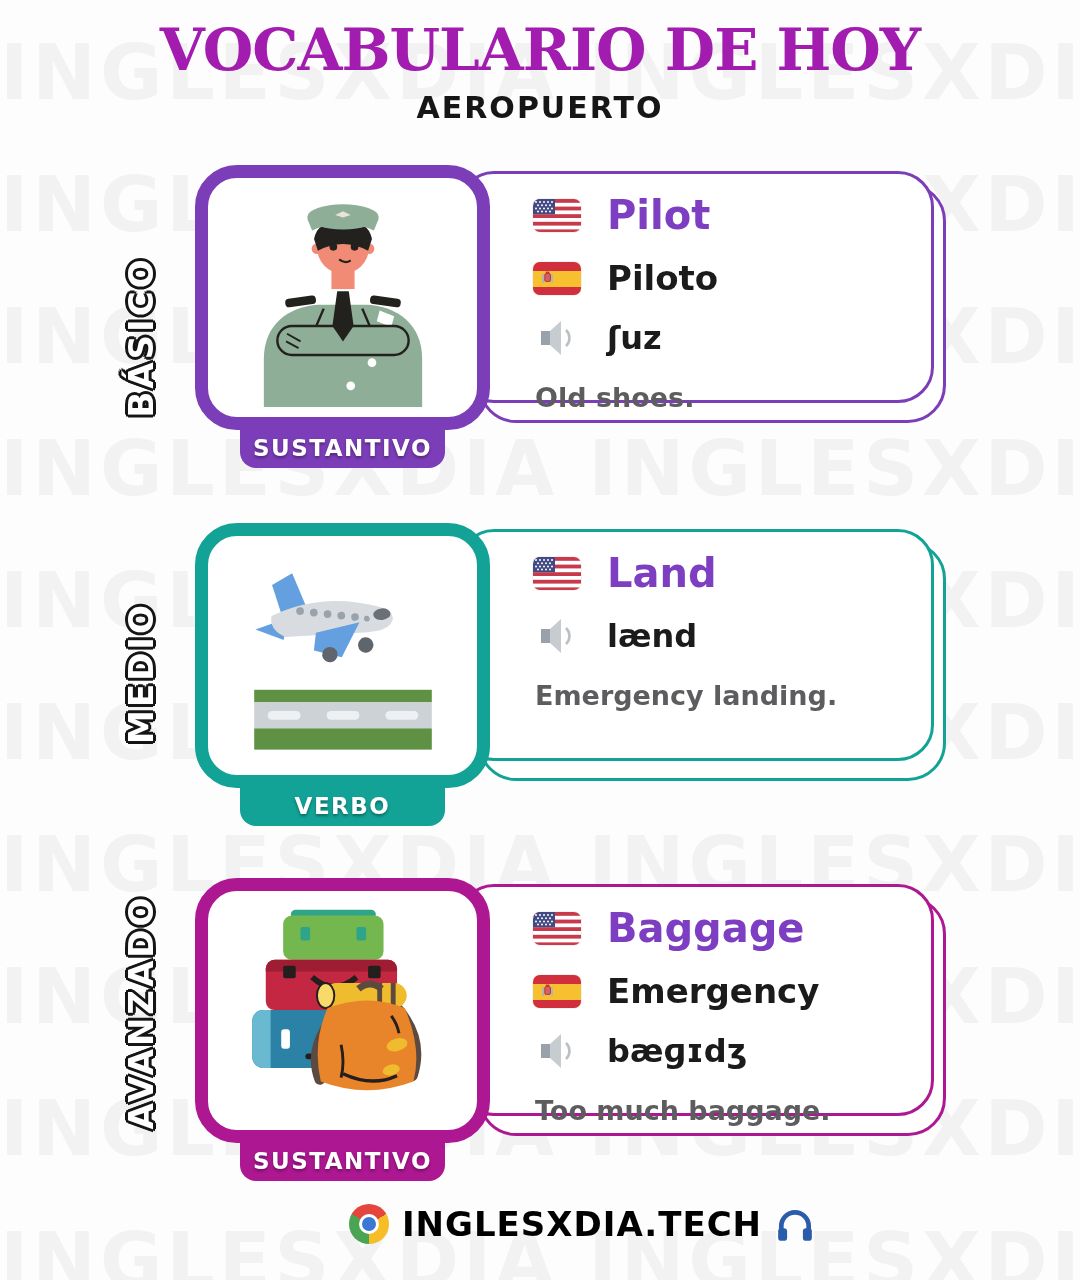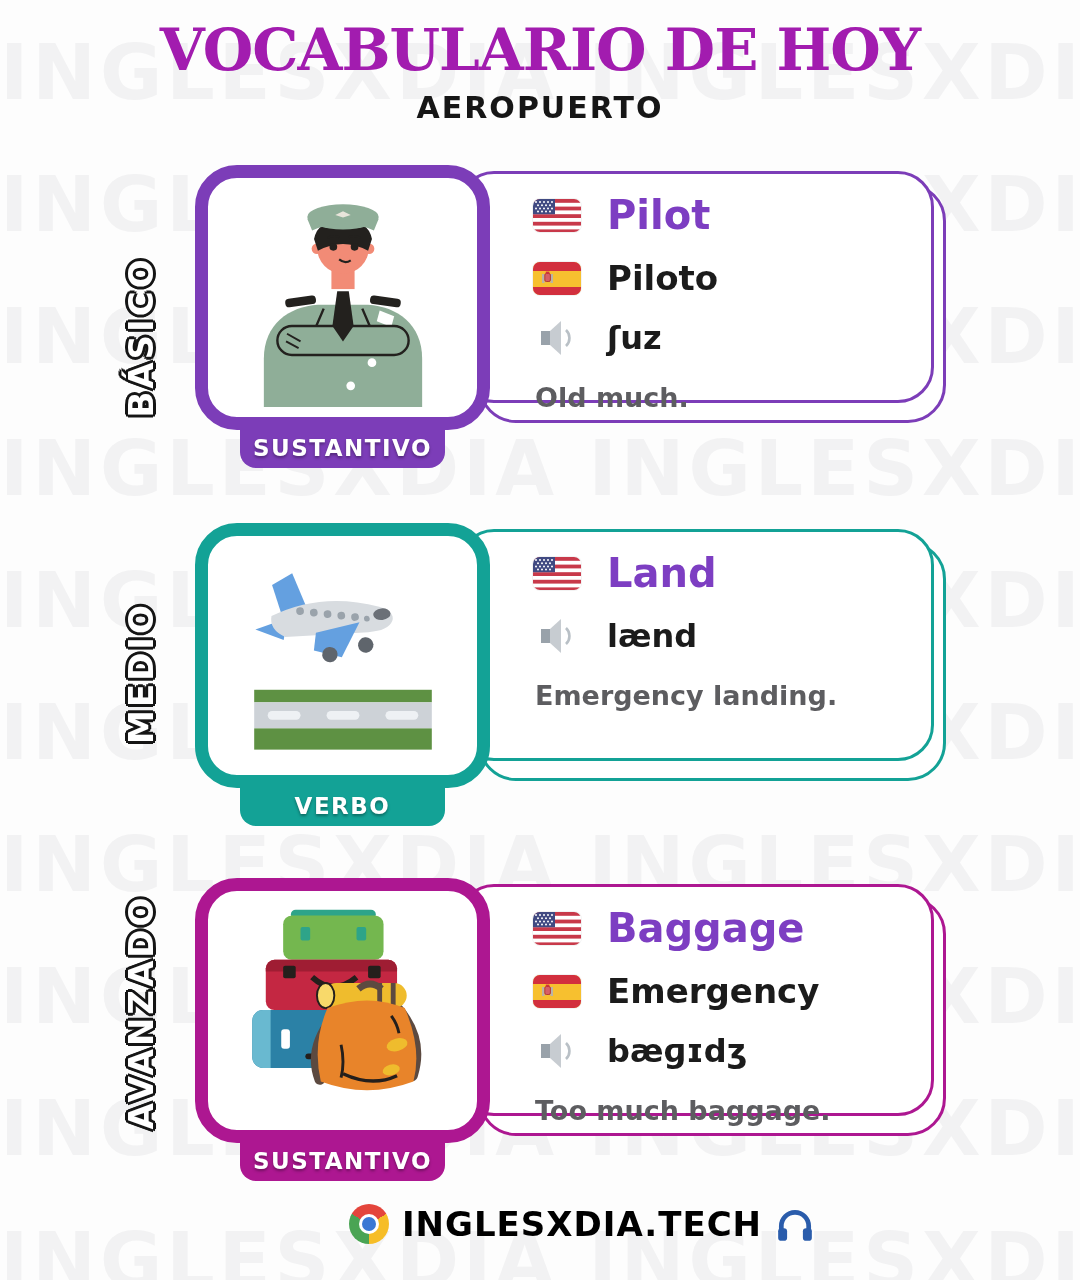--- a/index.html
+++ b/index.html
@@ -196,21 +196,21 @@
       <div class="wc-row r3">
         <span class="icon-cell">
             <svg viewBox="0 0 40 40" width="40" height="40">
               <rect x="4" y="13" width="9" height="14" fill="#99a2aa"></rect>
               <path d="M13 13 L24 3 v34 L13 27 Z" fill="#c7ccd1"></path>
               <path d="M29 12 a11 11 0 0 1 0 16" stroke="#b9c0c6" stroke-width="2.6" fill="none"></path>
             </svg>
           </span>
         <span class="ipa">ʃuz</span>
       </div>
-      <div class="example">Old much.</div>
+      <div class="example">Old shoes.</div>
     </div>
     <div class="frame">
       <svg viewBox="0 0 240 230">
         <path d="M38 228 v-50 c0-36 26-54 56-56 h52 c30 2 56 20 56 56 v50 z" fill="#8fae98"></path>
         <path d="M100 126 l-18 42 M140 126 l18 42" stroke="#23211e" stroke-width="2.5" fill="none"></path>
         <path d="M158 128 l15 6 -3 11 -15 -6 z" fill="#ffffff"></path>
         <rect x="52" y="144" width="136" height="30" rx="15" fill="#8fae98" stroke="#23211e" stroke-width="2.5"></rect>
         <path d="M62 152 l14 8 M61 160 l13 7" stroke="#23211e" stroke-width="2" fill="none"></path>
         <circle cx="150" cy="182" r="4.5" fill="#ffffff"></circle>
         <circle cx="128" cy="206" r="4.5" fill="#ffffff"></circle>

